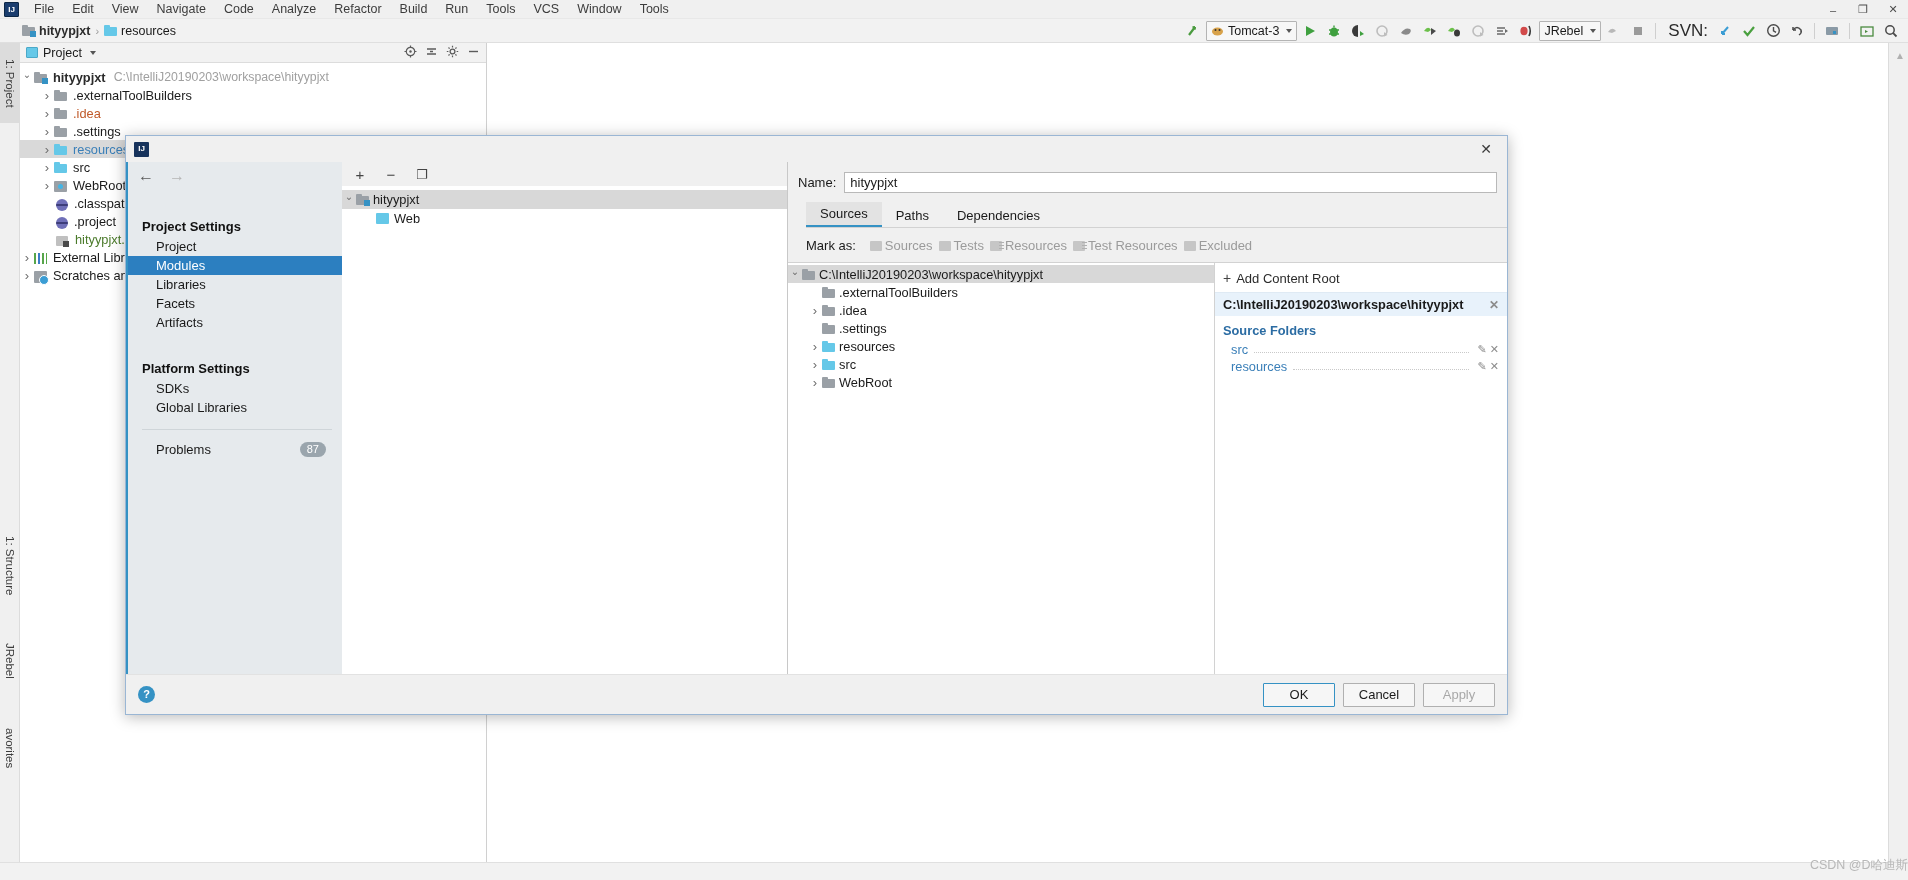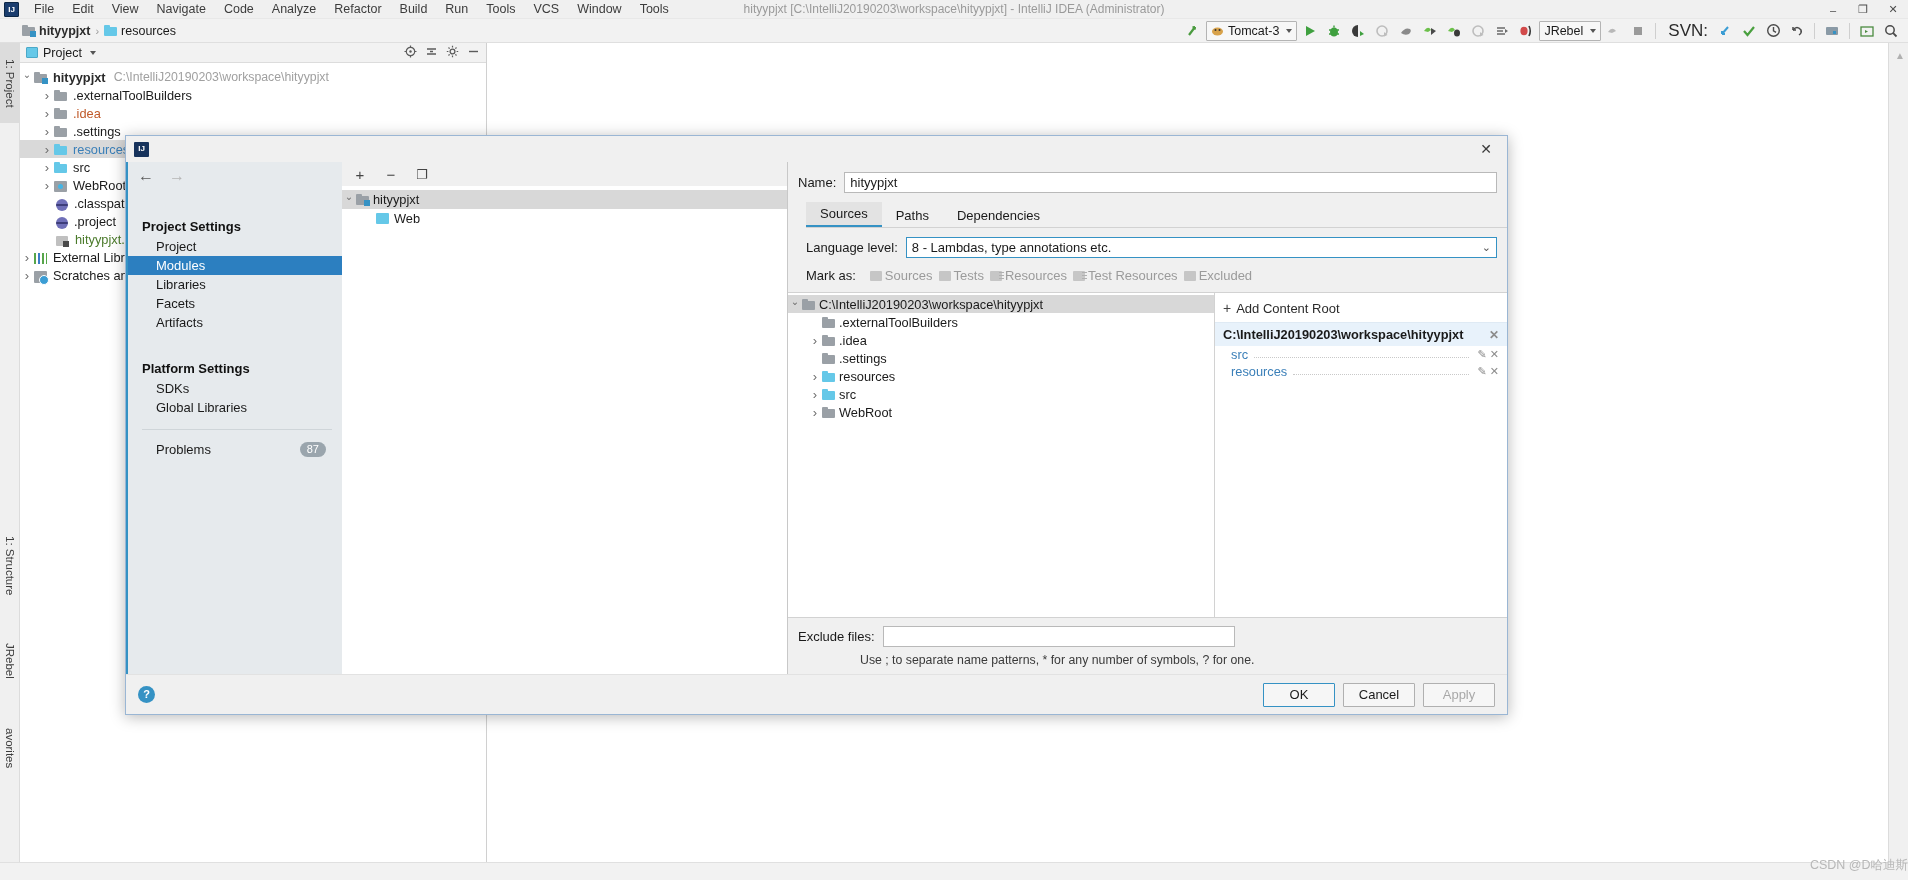--- a/index.html
+++ b/index.html
@@ -250,21 +250,20 @@
       <div class="menu-item">Code</div>
       <div class="menu-item">Analyze</div>
       <div class="menu-item">Refactor</div>
       <div class="menu-item">Build</div>
       <div class="menu-item">Run</div>
       <div class="menu-item">Tools</div>
       <div class="menu-item">VCS</div>
       <div class="menu-item">Window</div>
       <div class="menu-item">Tools</div>
     </div>
-    <div class="win-title">hityypjxt [C:\IntelliJ20190203\workspace\hityypjxt] - IntelliJ IDEA (Administrator)</div>
     <div class="win-btns">
       <div class="win-btn">–</div>
       <div class="win-btn">❐</div>
       <div class="win-btn close">✕</div>
     </div>
   </div>
 
   <div class="navbar">
     <div style="width:22px"></div>
     <div class="crumb">
@@ -583,27 +582,20 @@
           <span class="lab">Name:</span>
           <div class="txtinput">hityypjxt</div>
         </div>
 
         <div class="tabs">
           <div class="tab sel">Sources</div>
           <div class="tab">Paths</div>
           <div class="tab">Dependencies</div>
         </div>
 
-        <div class="langrow">
-          <span class="lab">Language level:</span>
-          <div class="selectbox">
-            <span>8 - Lambdas, type annotations etc.</span>
-            <span class="chev">⌄</span>
-          </div>
-        </div>
 
         <div class="markrow">
           <span class="lab">Mark as:</span>
           <div class="mark-btn">
             <span class="mark-folder"></span>
             <span>Sources</span>
           </div>
           <div class="mark-btn">
             <span class="mark-folder"></span>
             <span>Tests</span>
@@ -666,42 +658,36 @@
 
           <div class="pane-src">
             <div class="add-root">
               <span class="plus">+</span>
               <span>Add Content Root</span>
             </div>
             <div class="root-path">
               <span>C:\IntelliJ20190203\workspace\hityypjxt</span>
               <span class="x">✕</span>
             </div>
+            <div class="src-hdr">Source Folders</div>
             <div class="src-row">
               <span>src</span>
               <span class="line"></span>
               <span class="ic">✎</span>
               <span class="ic">✕</span>
             </div>
             <div class="src-row">
               <span>resources</span>
               <span class="line"></span>
               <span class="ic">✎</span>
               <span class="ic">✕</span>
             </div>
           </div>
         </div>
 
-        <div class="excl-wrap">
-          <div class="excl-row">
-            <span class="lab">Exclude files:</span>
-            <div class="txtinput" style="max-width:352px"></div>
-          </div>
-          <div class="excl-note">Use ; to separate name patterns, * for any number of symbols, ? for one.</div>
-        </div>
 
       </div>
     </div>
 
     <div class="dlg-footer">
       <div class="help-btn">?</div>
       <div class="btns">
         <div class="btn default">OK</div>
         <div class="btn">Cancel</div>
         <div class="btn disabled">Apply</div>

